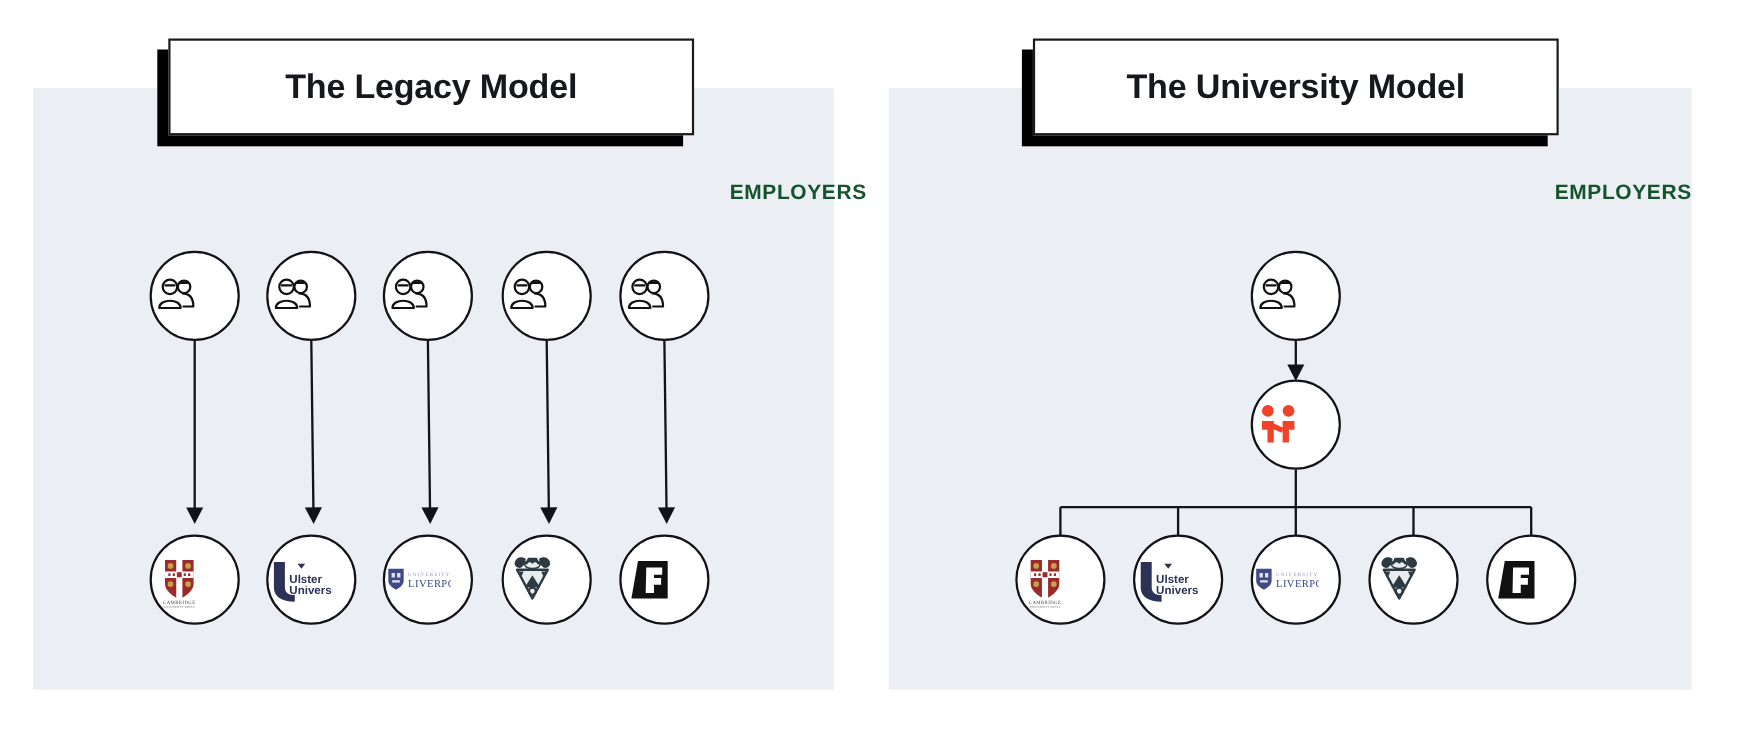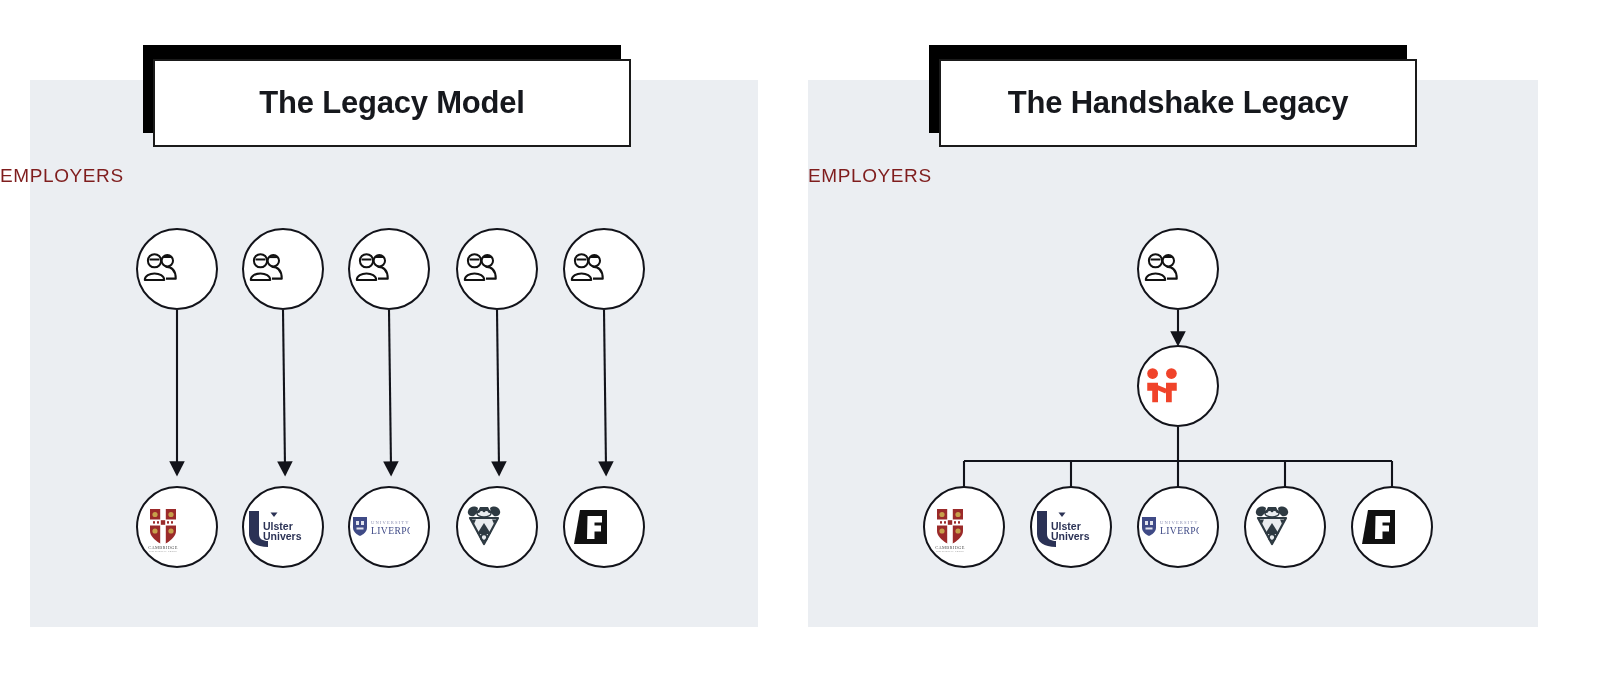--- a/index.html
+++ b/index.html
@@ -46,40 +46,39 @@
     left: 10px;
     top: 0;
     width: 100%;
     height: 100%;
     background: #ffffff;
     border: 2px solid #1a1a1a;
     box-sizing: border-box;
     display: flex;
     align-items: center;
     justify-content: center;
-    margin-top: 24px;
   }
   .title-plaque .face span {
     font-size: 31px;
     font-weight: bold;
     color: #16181d;
     letter-spacing: -0.2px;
     white-space: nowrap;
   }
   #title-legacy    { left: 143px; top: 35px; width: 478px; }
   #title-handshake { left: 929px; top: 35px; width: 478px; }
 
   
   .section-label {
     position: absolute;
     font-size: 19px;
-    font-weight: normal;
+    font-weight: bold;
     letter-spacing: 0.6px;
-    color: #7f1d1d;
-    text-align: left;
+    color: #14532d;
+    text-align: right;
     white-space: nowrap;
   }
   #label-employers-legacy    { left: 0;   top: 165px; width: 788px; }
   #label-employers-handshake { left: 808px; top: 165px; width: 730px; }
 
   
   .node {
     position: absolute;
     border-radius: 50%;
     background: #ffffff;
@@ -146,21 +145,21 @@
   <div class="title-plaque" id="title-legacy">
     <div class="shadow"></div>
     <div class="face">
       <span>The Legacy Model</span>
     </div>
   </div>
 
   <div class="title-plaque" id="title-handshake">
     <div class="shadow"></div>
     <div class="face">
-      <span>The Handshake Legacy</span>
+      <span>The University Model</span>
     </div>
   </div>
 
   <div class="section-label" id="label-employers-legacy">EMPLOYERS</div>
   <div class="section-label" id="label-employers-handshake">EMPLOYERS</div>
 
   <div class="node emp-node" style="left:136px; top:228px;">
     <svg width="44" height="44" viewBox="0 0 48 48">
       <circle cx="18" cy="15" r="7.2" fill="none" stroke="#111" stroke-width="2.2"></circle>
       <path d="M12.6 13.6 L23.4 13.6" stroke="#111" stroke-width="2.2" fill="none"></path>

